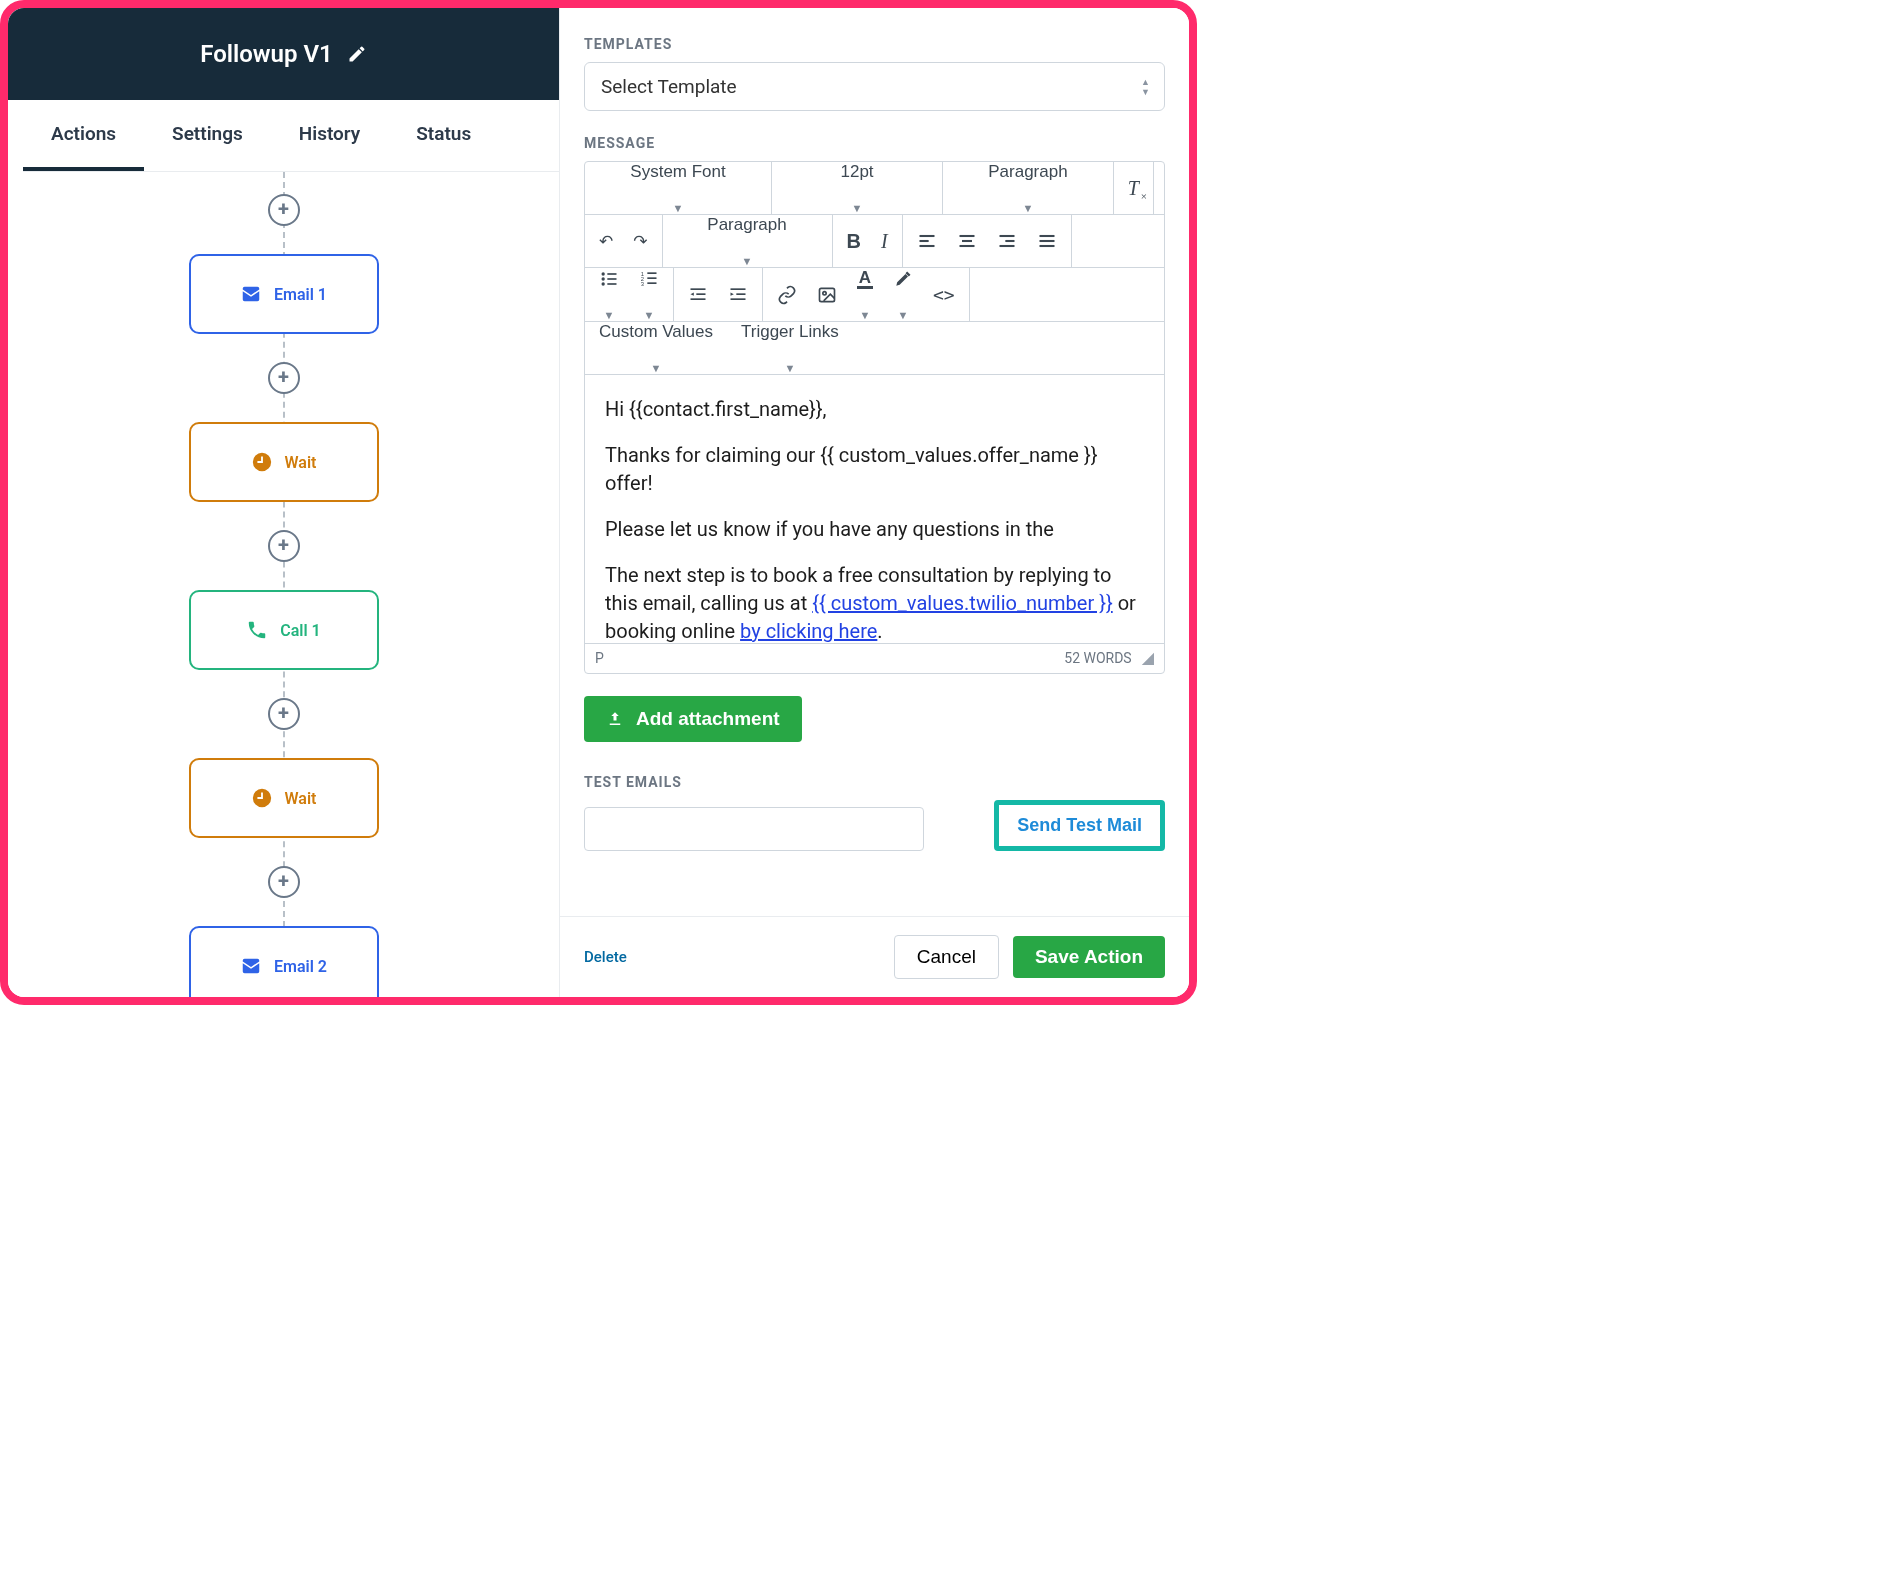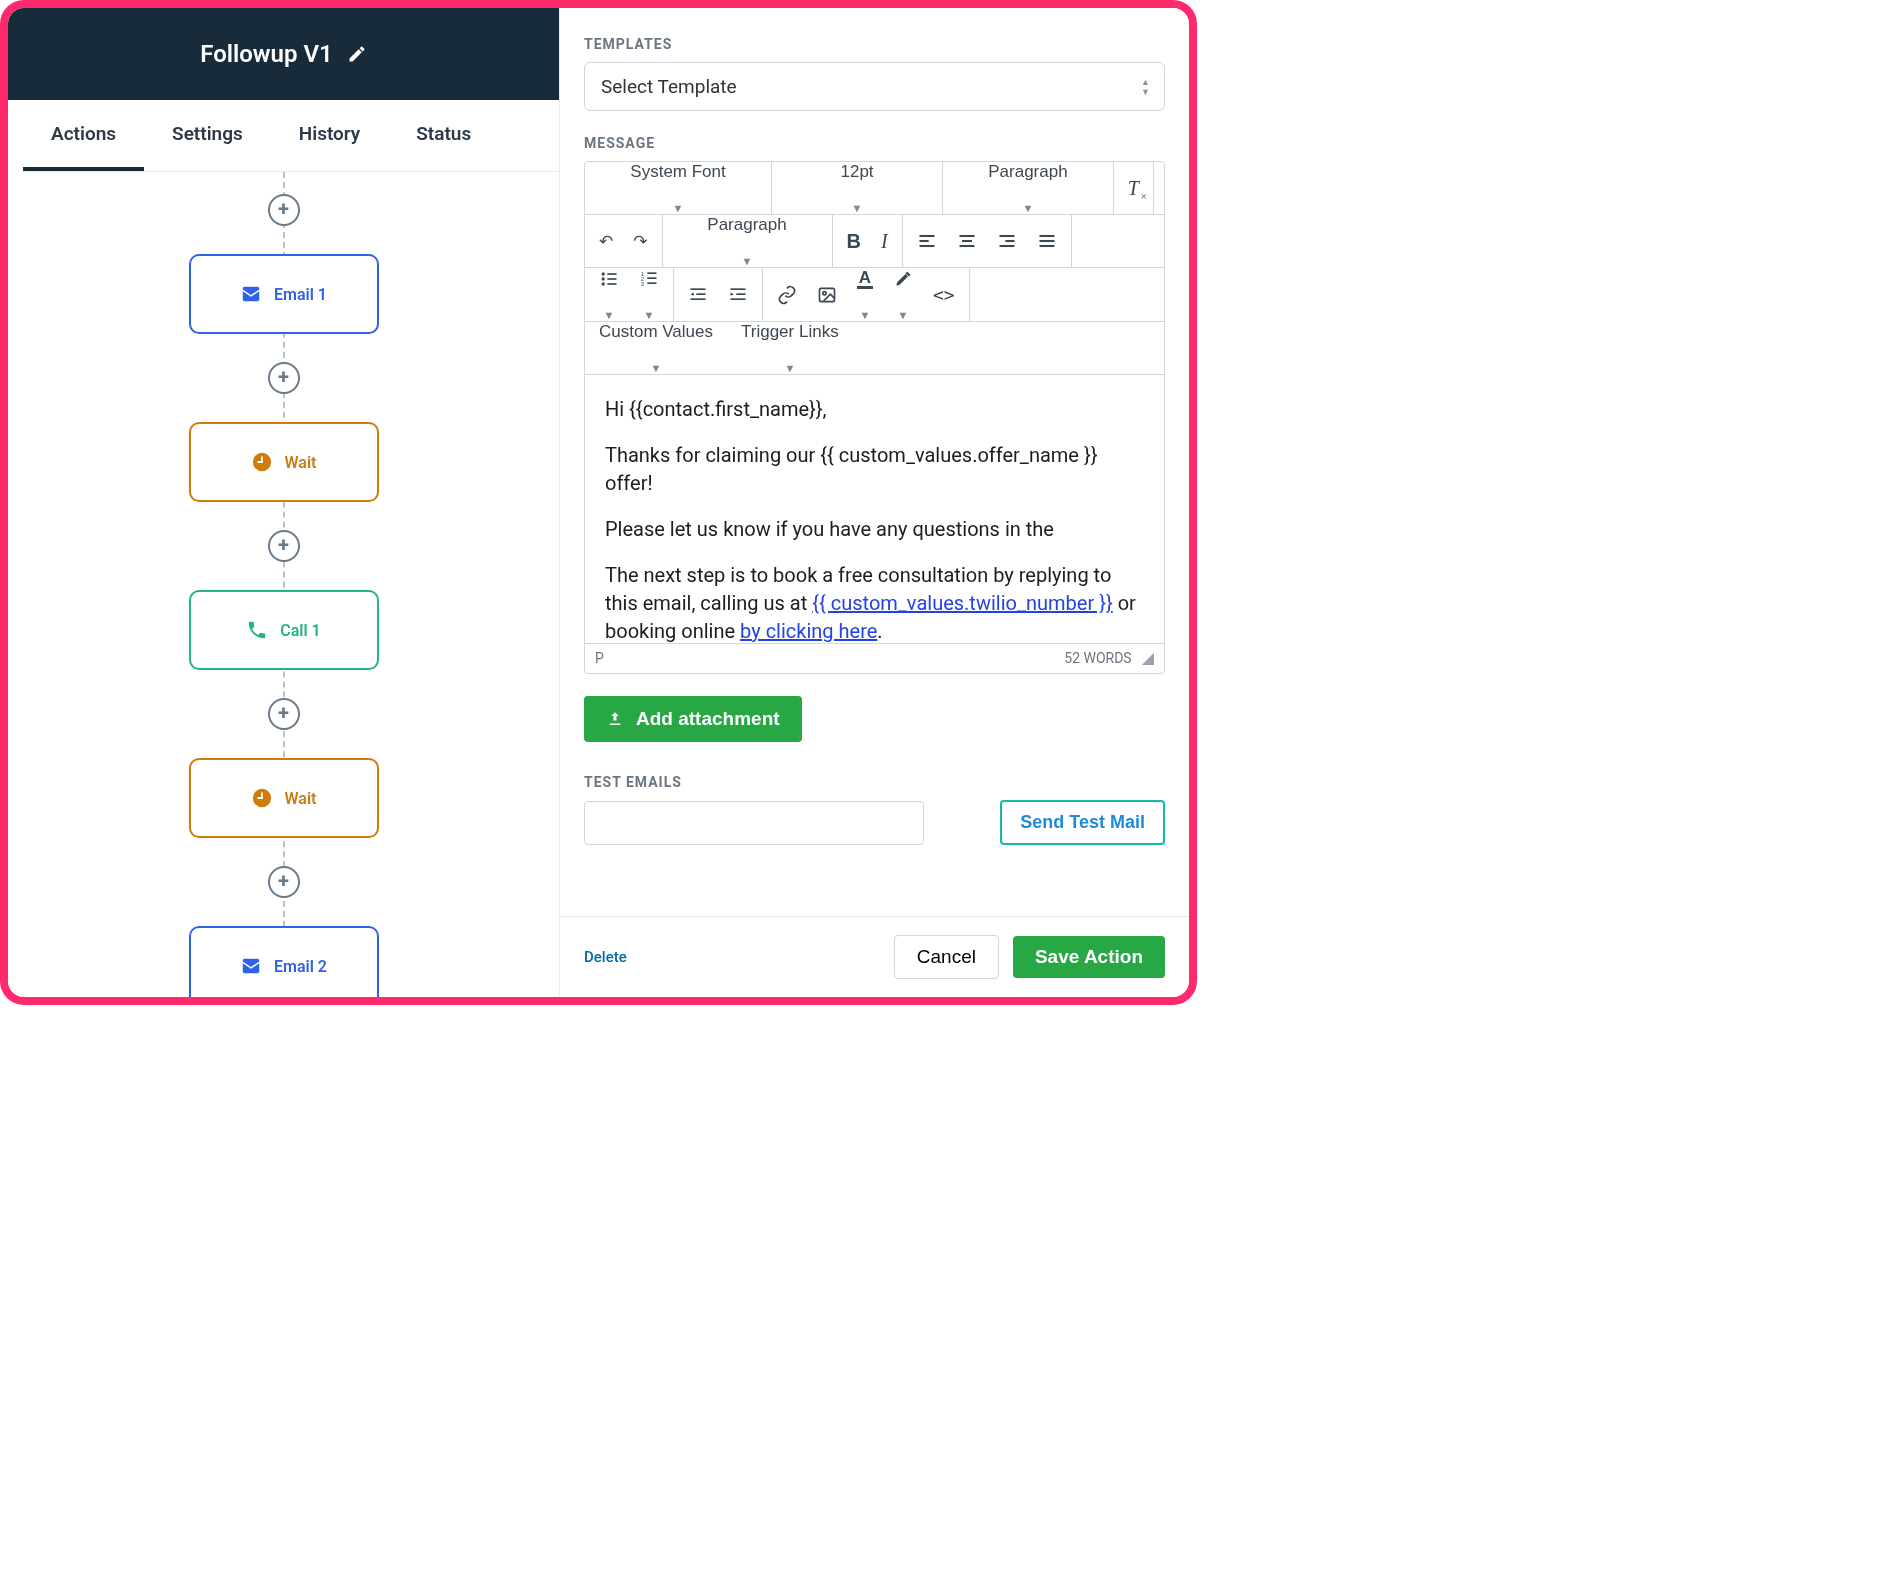--- a/index.html
+++ b/index.html
@@ -217,21 +217,21 @@
   .text-input {
     border:1px solid #cfd6dd;
     border-radius:4px;
     height:44px;
     padding: 0 12px;
     font-size:17px;
     flex:1;
     max-width: 340px;
   }
   .btn-outline-blue {
-    border:2px solid #14b8a6;
+    border:5px solid #14b8a6;
     color:#1e8bd8;
     background:#fff;
     border-radius:4px;
     padding:10px 18px;
     font-size:18px;
     font-weight:600;
     cursor:pointer;
     margin-left:auto;
   }
   .actionbar {

